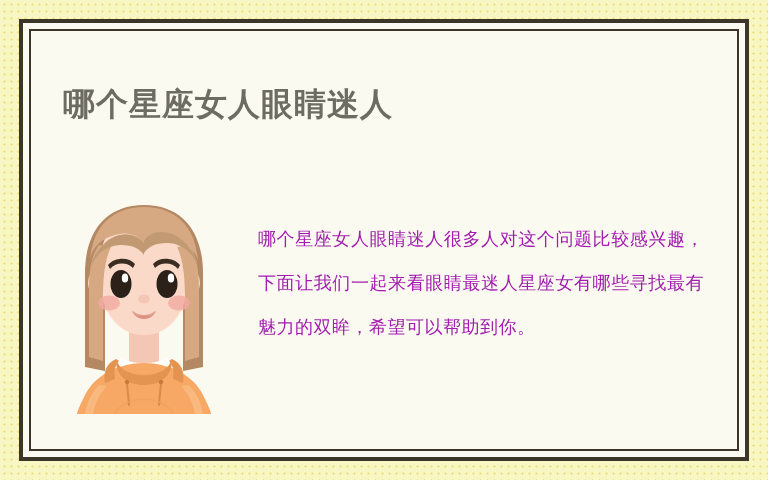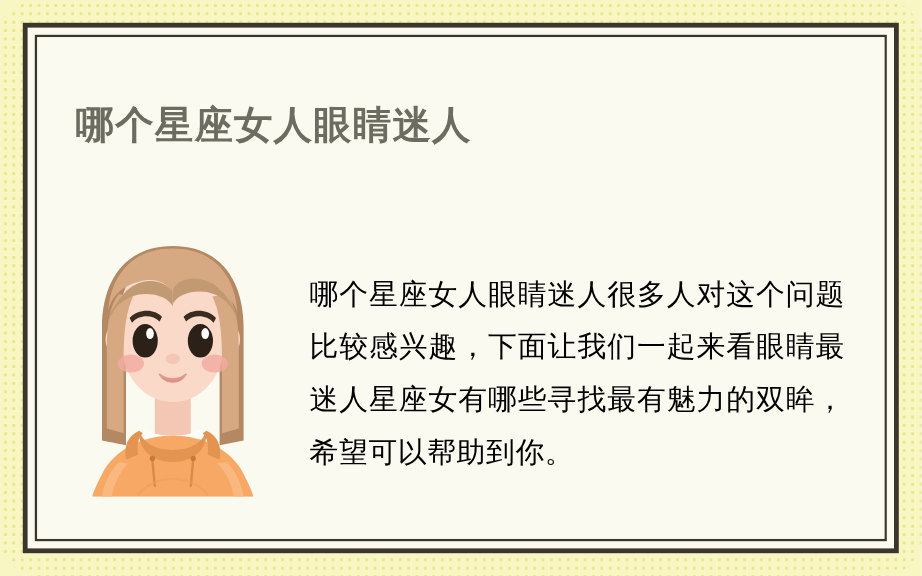--- a/index.html
+++ b/index.html
@@ -17,21 +17,20 @@
 
   
   #page {
     position: relative;
     width: 768px;
     height: 480px;
     background-color: #f8f6c2;
     background-image: radial-gradient(#ece58a 1.1px, rgba(0,0,0,0) 1.2px);
     background-size: 7px 7px;
     background-position: 1px 1px;
-    border-radius: 32px;
   }
 
   
   #frame-outer {
     position: absolute;
     left: 19px;
     top: 19px;
     width: 730px;
     height: 442px;
     box-sizing: border-box;
@@ -74,23 +73,23 @@
     white-space: nowrap;
   }
 
   
   #article-body {
     position: absolute;
     left: 227px;
     top: 168px;
     width: 446px;
     font-family: "DejaVu Serif", "Liberation Serif", serif;
-    font-size: 24px;
+    font-size: 18px;
     line-height: 44px;
-    color: #000000;
+    color: #a21caf;
     text-align: justify;
     text-justify: inter-ideograph;
     letter-spacing: 0.5px;
   }
 
   
   #avatar {
     position: absolute;
     left: 28px;
     top: 168px;

